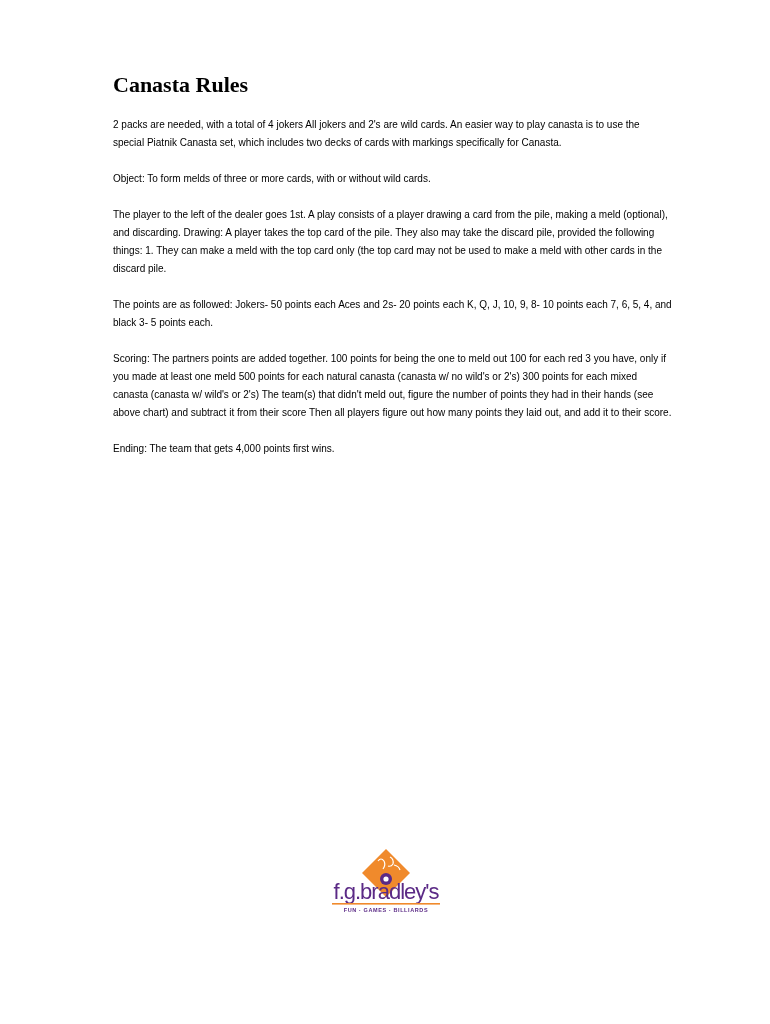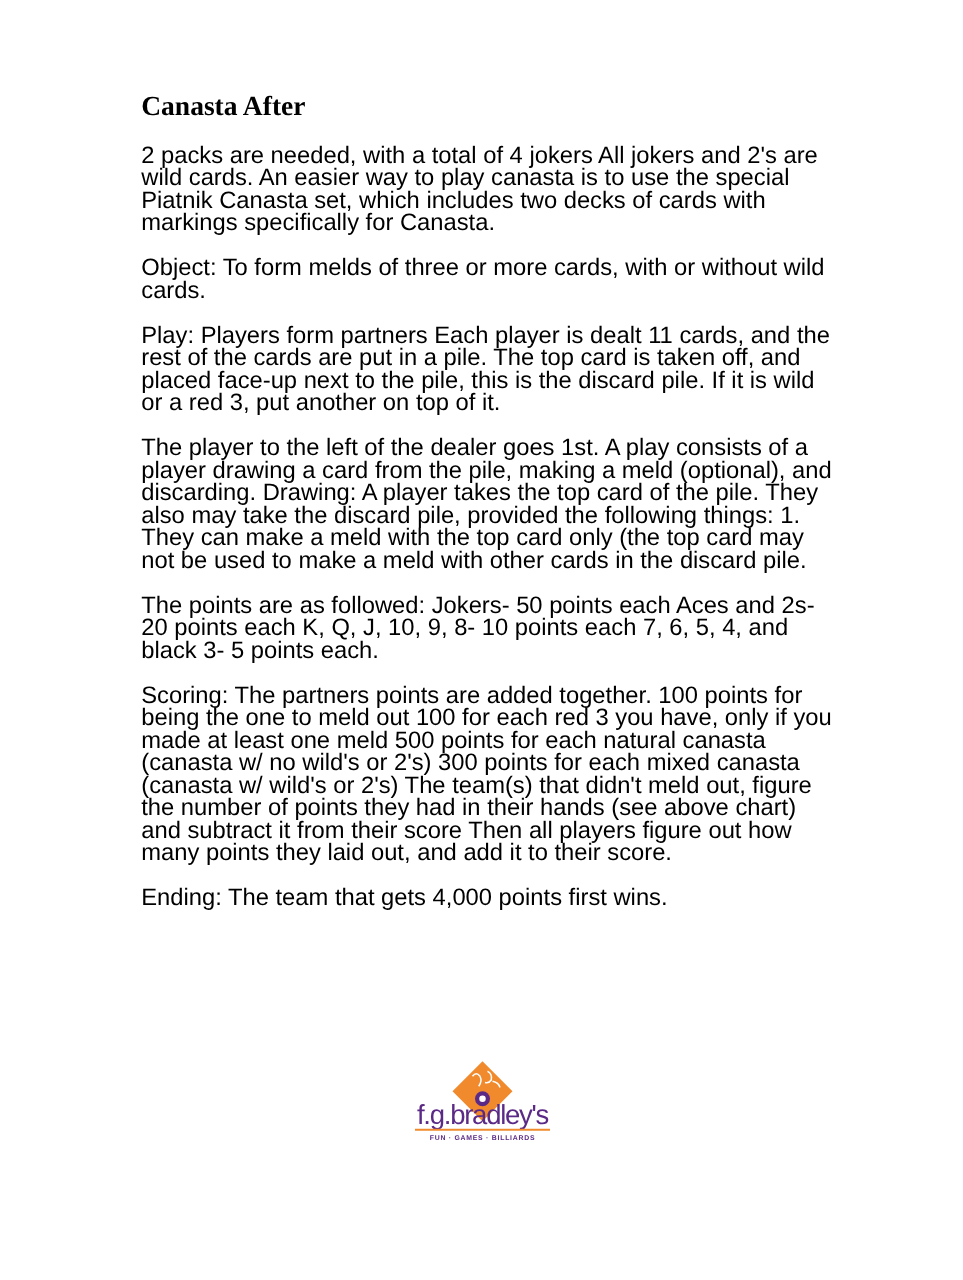--- a/index.html
+++ b/index.html
@@ -22,42 +22,41 @@
     .title {
       font-family: "Liberation Serif", serif;
       font-weight: bold;
       font-size: 22px;
       color: #000;
       margin: 0 0 18px 0;
       line-height: 26px;
     }
     .para {
       font-family: "Liberation Sans", sans-serif;
-      font-size: 19px;
+      font-size: 10px;
       line-height: 18px;
       color: #000;
       margin: 0 0 18px 0;
       white-space: normal;
     }
     .logo {
       position: absolute;
       left: 328px;
       top: 847px;
       width: 116px;
       height: 70px;
     }
   </style>
 </head>
 <body>
 
 <div class="page">
-  <h1 class="title">Canasta After</h1>
+  <h1 class="title">Canasta Rules</h1>
   <p class="para">2 packs are needed, with a total of 4 jokers All jokers and 2's are wild cards.  An easier way to play canasta is to use the  special Piatnik Canasta set, which includes two decks of cards with markings specifically for Canasta.</p>
   <p class="para">Object: To form melds of three or more cards, with or without wild cards.</p>
-  <p class="para">Play: Players form partners Each player is dealt 11 cards, and the rest of the cards are put in a pile. The top card is taken off, and placed face-up next to the pile, this is the discard pile. If it is wild or a red 3, put another on top of it.</p>
   <p class="para">The player to the left of the dealer goes 1st. A play consists of a player drawing a card from the pile, making a meld (optional), and discarding. Drawing: A player takes the top card of the pile. They also may take the discard pile, provided the following things: 1. They can make a meld with the top card only (the top card may not be used to make a meld with other cards in the discard pile.</p>
   <p class="para">The points are as followed: Jokers- 50 points each Aces and 2s- 20 points each K, Q, J, 10, 9, 8- 10 points each 7, 6, 5, 4, and black 3- 5 points each.</p>
   <p class="para">Scoring: The partners points are added together. 100 points for being the one to meld out 100 for each red 3 you have, only if you made at least one meld 500 points for each natural canasta (canasta w/ no wild's or 2's) 300 points for each mixed canasta (canasta w/ wild's or 2's) The team(s) that didn't meld out, figure the number of points they had in their hands (see above chart) and subtract it from their score Then all players figure out how many points they laid out, and add it to their score.</p>
   <p class="para">Ending: The team that gets 4,000 points first wins.</p>
 </div>
 
 <div class="logo">
   <svg width="116" height="70" viewBox="0 0 116 70">
 
     <polygon points="58,2 82,26 58,50 34,26" fill="#f08a2c"></polygon>

